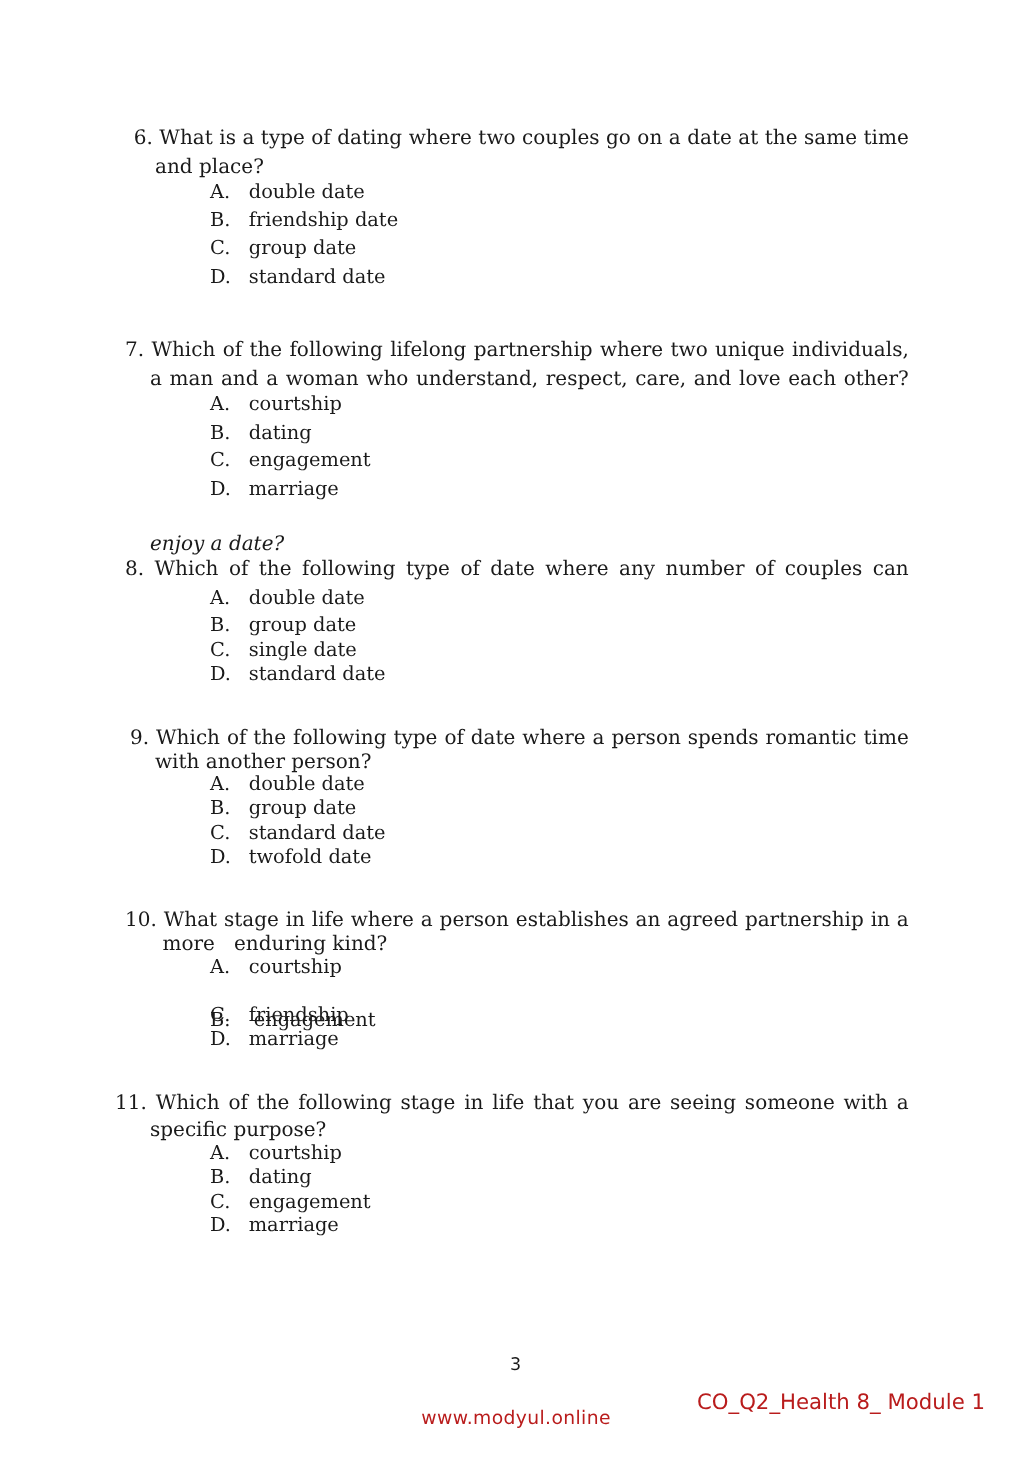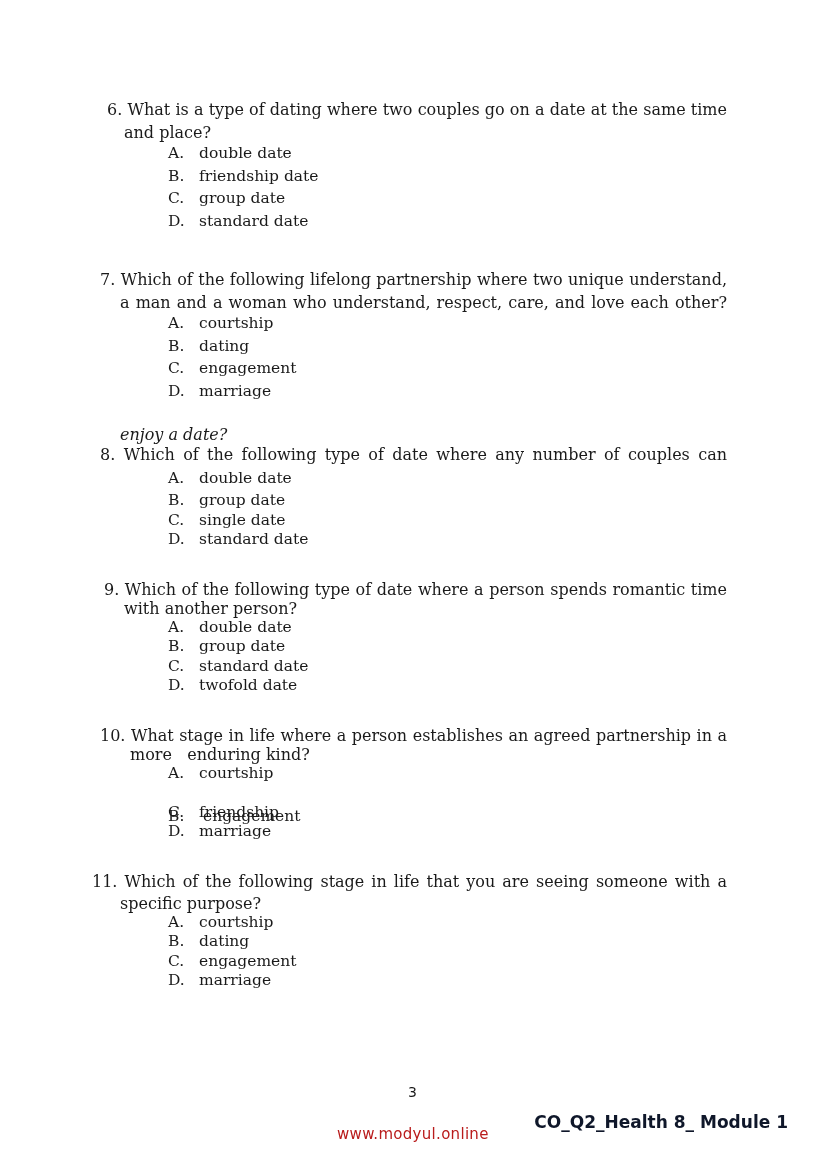--- a/index.html
+++ b/index.html
@@ -5,42 +5,42 @@
   html, body { margin:0; padding:0; background:#ffffff; }
   body { width:826px; height:1169px; position:relative; overflow:hidden;
          font-family:"DejaVu Serif","Liberation Serif",serif; color:#1a1a1a; }
   .q { position:absolute; font-size:16px; line-height:22.5px; }
   .qtext { text-align:justify; }
   .qtext.last { text-align-last:justify; }
   .opt { position:absolute; left:168px; font-size:15.5px; }
   .opt .l { display:inline-block; width:31px; }
   .pagenum { position:absolute; left:408px; top:1084px; font-size:14px;
              font-family:"DejaVu Sans","Liberation Sans",sans-serif; }
-  .footer { position:absolute; right:38px; top:1112px; font-weight:bold; font-size:17px;
-            font-family:"DejaVu Sans","Liberation Sans",sans-serif; color:#0f172a; }
+  .footer { position:absolute; right:38px; top:1112px; font-weight:normal; font-size:17px;
+            font-family:"DejaVu Sans","Liberation Sans",sans-serif; color:#b91c1c; }
   .wm { position:absolute; left:337px; top:1125px; font-size:15px; color:#b91c1c;
         font-family:"DejaVu Sans","Liberation Sans",sans-serif; letter-spacing:0.3px; }
 </style>
 </head>
 <body>
 
 <div>
   <div class="q" style="left:107px;top:99px;width:620px;">
     <div class="qtext last"><span>6.</span> <span>What is a type of dating where two couples go on a date at the same time</span></div>
   </div>
   <div class="q" style="left:124px;top:122px;">and place?</div>
   <div class="opt" style="top:144px;"><span class="l">A.</span><span>double date</span></div>
   <div class="opt" style="top:167px;"><span class="l">B.</span><span>friendship date</span></div>
   <div class="opt" style="top:189px;"><span class="l">C.</span><span>group date</span></div>
   <div class="opt" style="top:212px;"><span class="l">D.</span><span>standard date</span></div>
 </div>
 
 <div>
   <div class="q" style="left:100px;top:269px;width:627px;">
-    <div class="qtext last"><span>7.</span> <span>Which of the following lifelong partnership where two unique understand,</span></div>
+    <div class="qtext last"><span>7.</span> <span>Which of the following lifelong partnership where two unique individuals,</span></div>
   </div>
   <div class="q" style="left:120px;top:292px;width:607px;">
       <div class="qtext last">a man and a woman who understand, respect, care, and love each other?</div>
     </div>
   <div class="opt" style="top:314px;"><span class="l">A.</span><span>courtship</span></div>
   <div class="opt" style="top:337px;"><span class="l">B.</span><span>dating</span></div>
   <div class="opt" style="top:359px;"><span class="l">C.</span><span>engagement</span></div>
   <div class="opt" style="top:382px;"><span class="l">D.</span><span>marriage</span></div>
 </div>
 

